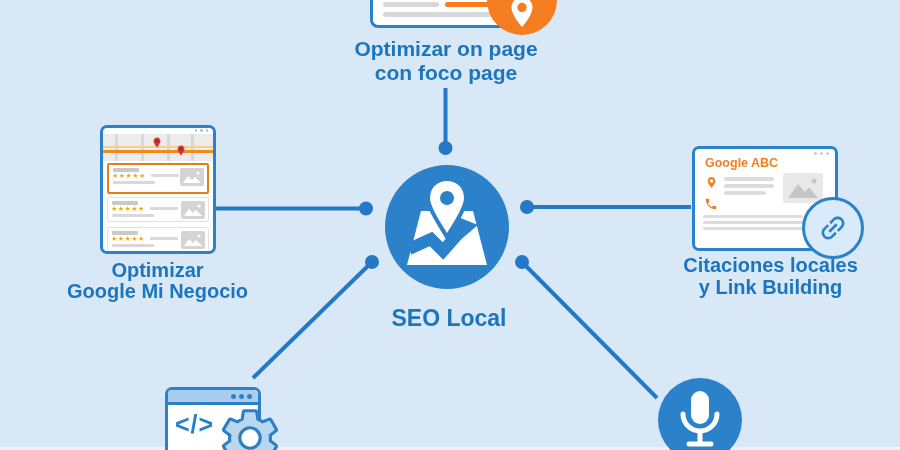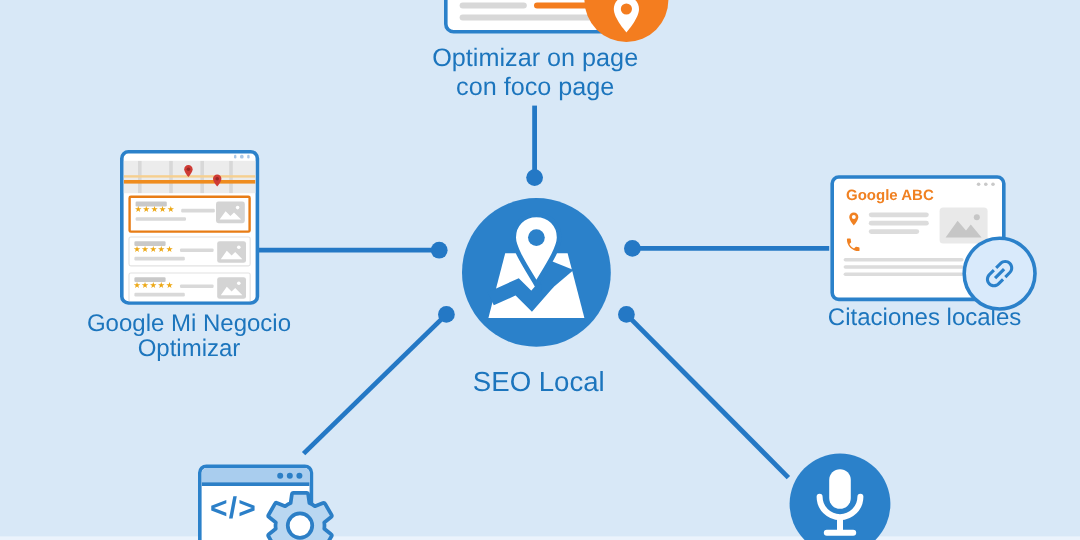--- a/index.html
+++ b/index.html
@@ -7,21 +7,21 @@
     position:relative;width:900px;height:450px;overflow:hidden;
     background:#d8e8f7;font-family:"Liberation Sans",sans-serif;
   }
   .abs{position:absolute;}
   svg{display:block;}
 
   
   .connectors{position:absolute;left:0;top:0;width:900px;height:450px;}
 
   
-  .label{position:absolute;color:#1c75bd;font-weight:normal;text-align:center;}
+  .label{position:absolute;color:#1c75bd;font-weight:bold;text-align:center;}
   .label-top{left:296px;top:37px;width:300px;font-size:21px;line-height:24px;}
   .label-left{left:35px;top:260px;width:245px;font-size:20px;line-height:21px;}
   .label-center{left:349px;top:305px;width:200px;font-size:23px;}
   .label-right{left:648px;top:254px;width:245px;font-size:20px;line-height:22px;}
 
   
   .card{position:absolute;background:#fff;border:3px solid #2b81ca;border-radius:8px;}
   .bar{position:absolute;height:5px;border-radius:2.5px;background:#d8d8d8;}
 
   
@@ -171,22 +171,22 @@
       <div class="rline2"></div>
       <div class="rimg">
         <svg width="24" height="18" viewBox="0 0 24 18">
           <polygon points="3,15 8,8 12,12 15,9 21,15" fill="#ffffff"></polygon>
           <circle cx="18" cy="5" r="1.5" fill="#ffffff"></circle>
         </svg>
       </div>
     </div>
   </div>
   <div class="label label-left">
+    <div>Optimizar</div>
     <div>Google Mi Negocio</div>
-    <div>Optimizar</div>
   </div>
 
   <div class="card cit-card">
     <div class="dots" style="top:3px;right:6px;">
       <span class="dot" style="width:3px;height:3px;background:#c9c9c9;"></span>
       <span class="dot" style="width:3px;height:3px;background:#c9c9c9;"></span>
       <span class="dot" style="width:3px;height:3px;background:#c9c9c9;"></span>
     </div>
     <div class="cit-title">Google ABC</div>
     <svg style="position:absolute;left:10px;top:25px;" width="13" height="17" viewBox="0 0 24 24">
@@ -211,20 +211,21 @@
   </div>
   <div class="abs link-badge">
     <svg width="32" height="32" viewBox="0 0 24 24">
       <g transform="rotate(-45 12 12)" fill="#2b81ca">
         <path d="M3.9,12c0-1.7,1.4-3.1,3.1-3.1h4V7H7c-2.8,0-5,2.2-5,5s2.2,5,5,5h4v-1.9H7C5.3,15.1,3.9,13.7,3.9,12z M8,13h8v-2H8V13z M17,7h-4v1.9h4c1.7,0,3.1,1.4,3.1,3.1s-1.4,3.1-3.1,3.1h-4V17h4c2.8,0,5-2.2,5-5S19.8,7,17,7z"></path>
       </g>
     </svg>
   </div>
   <div class="label label-right">
     <div>Citaciones locales</div>
+    <div>y Link Building</div>
   </div>
 
   <div class="card code-window">
     <div class="code-header"></div>
     <div class="dots" style="top:4px;right:6px;gap:3px;">
       <span class="dot" style="width:5px;height:5px;background:#2c7fc6;"></span>
       <span class="dot" style="width:5px;height:5px;background:#2c7fc6;"></span>
       <span class="dot" style="width:5px;height:5px;background:#2c7fc6;"></span>
     </div>
     <div class="code-text">&lt;/&gt;</div>

